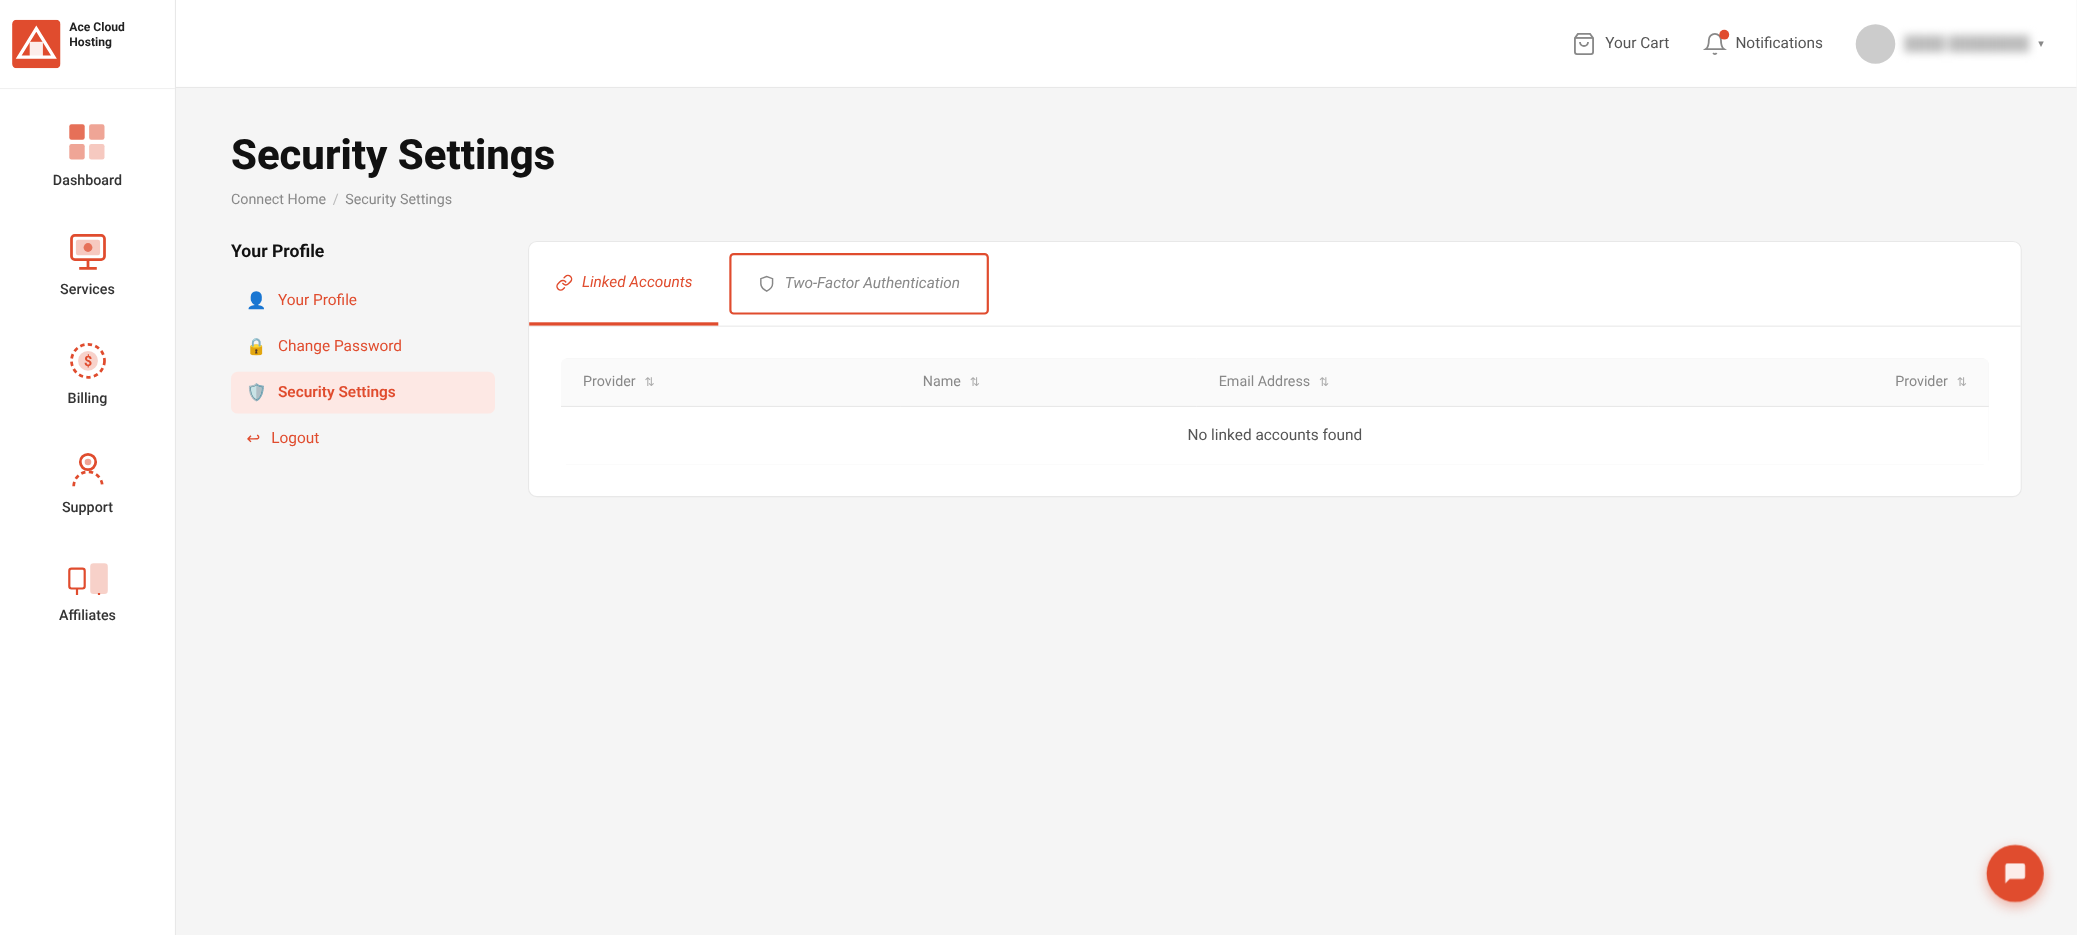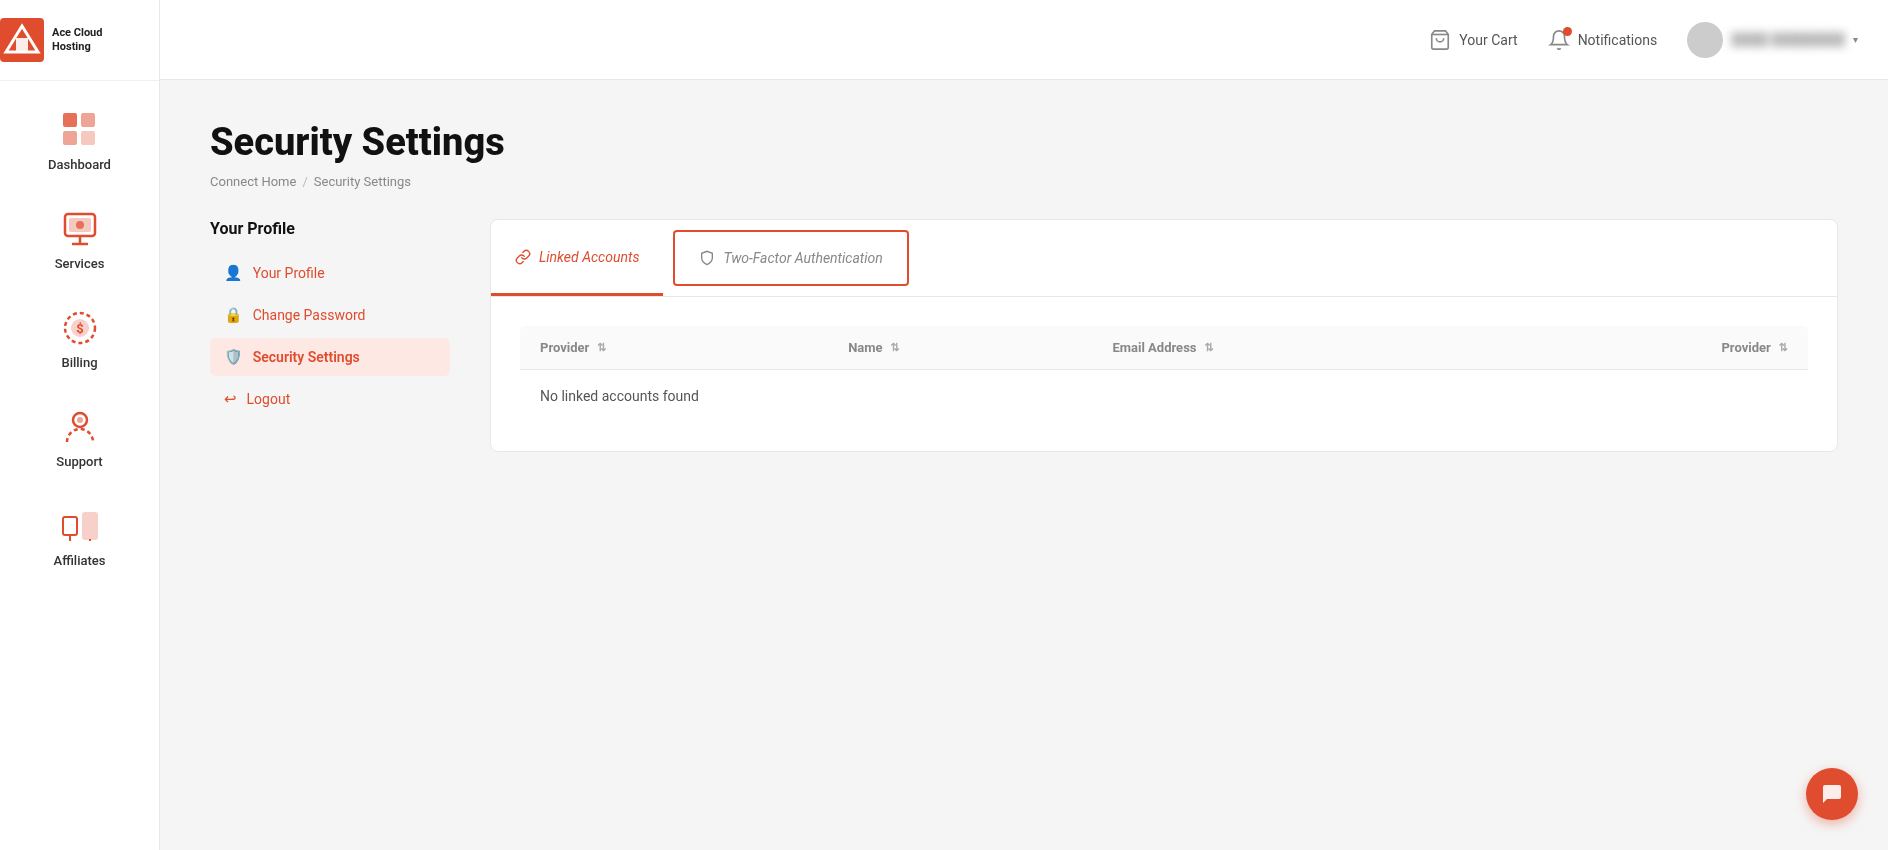--- a/index.html
+++ b/index.html
@@ -12,23 +12,22 @@
       border-right: 1px solid #e8e8e8;
       display: flex;
       flex-direction: column;
       align-items: center;
       padding-top: 0;
       flex-shrink: 0;
       height: 850px;
     }
     .sidebar-logo {
       width: 100%;
-      padding: 18px 0;
-      display: flex;
-      align-items: center;
+      padding: 18px 11px;
+      display: flex;
       gap: 8px;
       border-bottom: 1px solid #f0f0f0;
     }
     .logo-icon {
       width: 44px;
       height: 44px;
       flex-shrink: 0;
     }
     .logo-text {
       font-size: 11px;
@@ -143,21 +142,21 @@
       color: #888;
       margin-bottom: 30px;
     }
     .breadcrumb-link { color: #888; cursor: pointer; }
     .breadcrumb-sep { color: #bbb; }
     .breadcrumb-current { color: #888; }
 
     
     .content-layout {
       display: flex;
-      gap: 40px;
+      gap: 30px;
     }
 
     
     .left-menu {
       width: 240px;
       flex-shrink: 0;
     }
     .left-menu-section-title {
       font-size: 16px;
       font-weight: 700;
@@ -256,27 +255,27 @@
       border-collapse: collapse;
       border: 1px solid #e8e8e8;
       border-radius: 6px;
       overflow: hidden;
     }
     .data-table th {
       padding: 14px 20px;
       text-align: center;
       font-size: 13px;
       color: #888;
-      font-weight: 700;
+      font-weight: 400;
       border-bottom: 1px solid #e8e8e8;
       background: #fafafa;
     }
     .data-table td {
       padding: 18px 20px;
-      text-align: left;
+      text-align: center;
       font-size: 14px;
       color: #555;
     }
     .sort-icon { font-size: 11px; color: #aaa; margin-left: 4px; }
     .th-inner { display: flex; align-items: center; gap: 4px; }
 
     
     .google-g {
       width: 22px;
       height: 22px;

